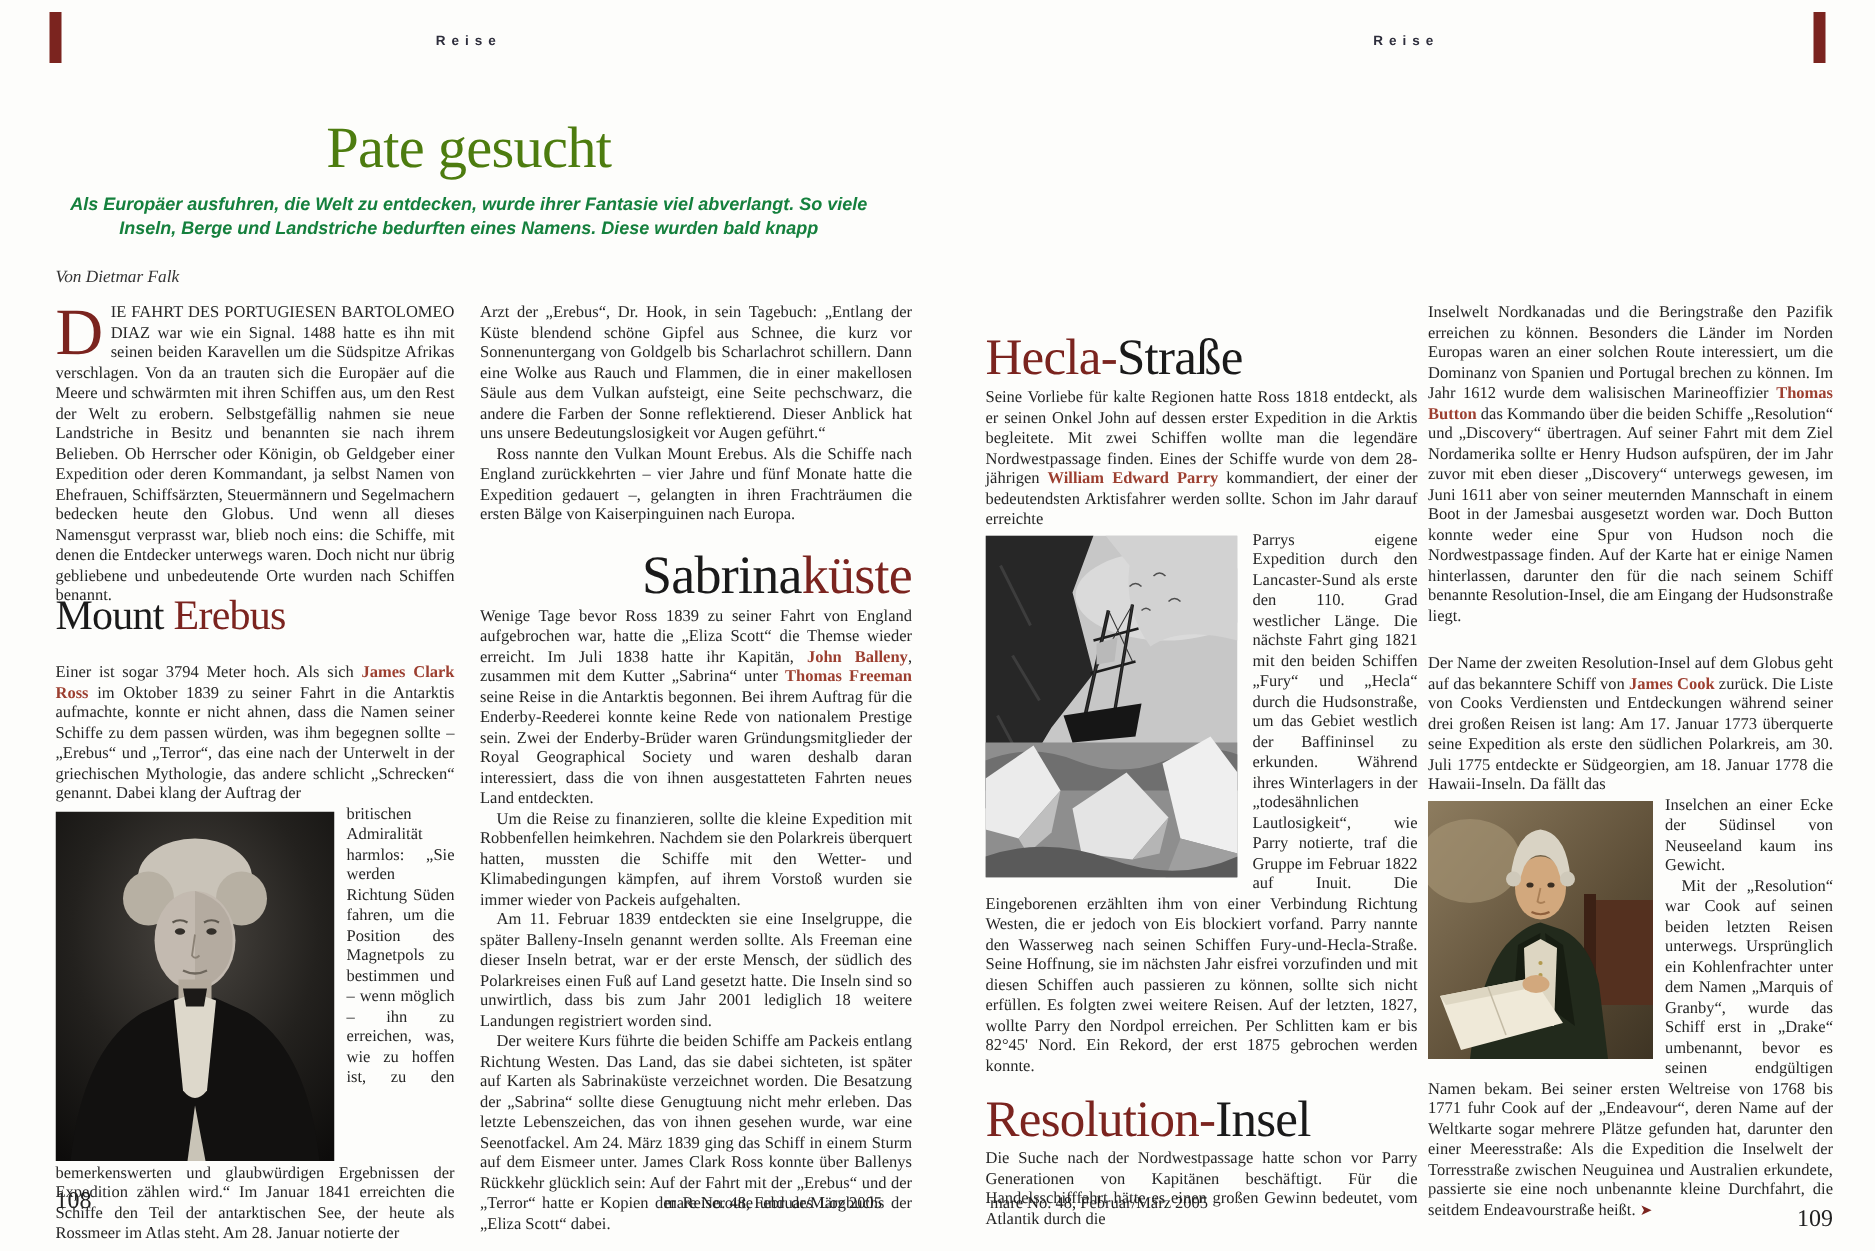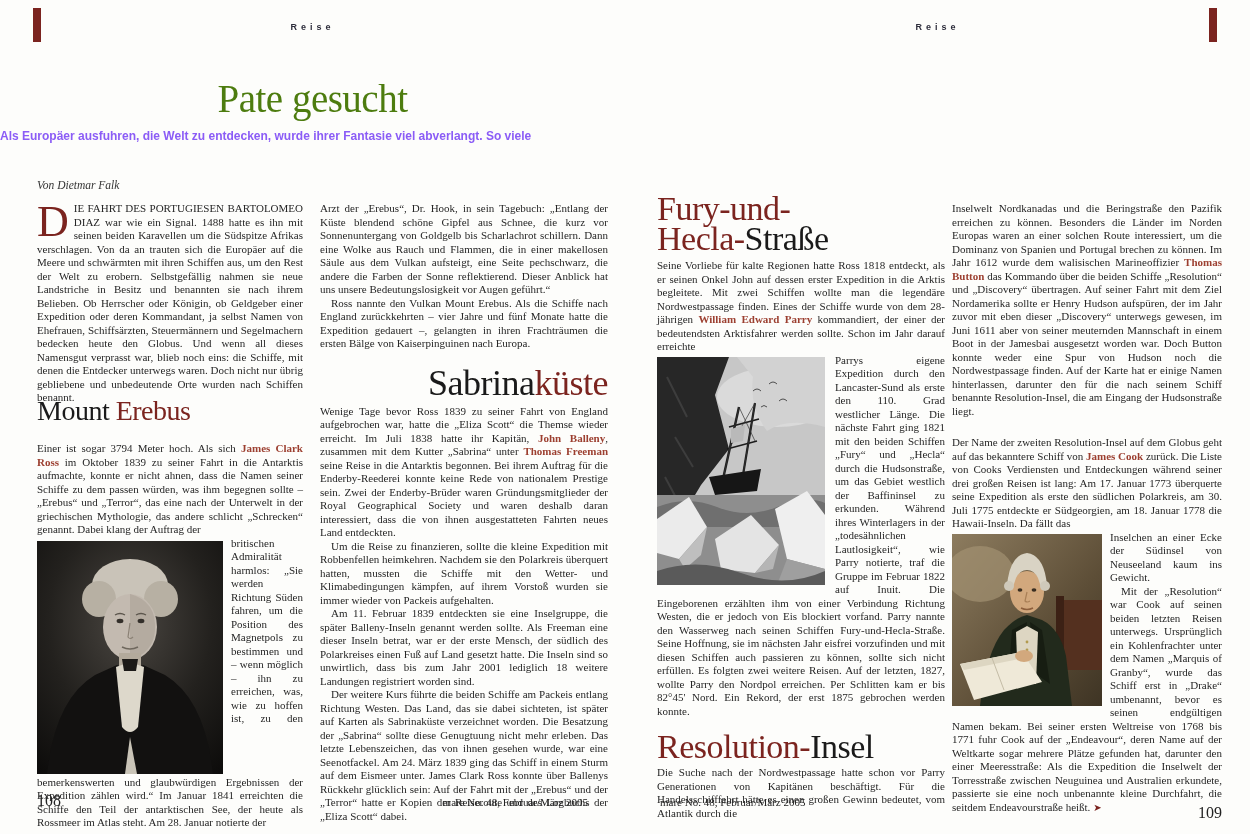--- a/index.html
+++ b/index.html
@@ -16,23 +16,24 @@
     font-size:9px;font-weight:bold;letter-spacing:4px;color:#2e2e3c;
     text-align:center;width:625px;top:22px;
   }
   .redtab{width:8px;height:34px;background:#7b241f;top:8px;}
   
   .title{
     width:625px;text-align:center;top:76px;
     font-size:39px;color:#4d7c0f;letter-spacing:-0.5px;
   }
   .subtitle{
-    width:625px;text-align:left;top:128px;
-    font-size:12px;line-height:16px;font-weight:bold;color:#8b5cf6;
+    width:625px;text-align:center;top:128px;
+    font-size:12px;line-height:16px;font-weight:bold;color:#15803d;
     font-family:"Liberation Sans","DejaVu Sans",sans-serif;
+    font-style:italic;
   }
   .byline{left:37px;top:179px;font-style:italic;font-size:11.5px;color:#333;}
   
   .body{font-size:11px;line-height:13.5px;color:#262626;}
   .body p{margin:0;text-align:justify;hyphens:auto;-webkit-hyphens:auto;}
   .body p.ind{text-indent:11px;}
   .name{font-weight:bold;color:#9c3f30;}
   .dropcap{
     float:left;font-size:44px;line-height:36px;color:#7b241f;
     padding:2px 5px 0 0;
@@ -57,20 +58,21 @@
 </style>
 </head>
 <body>
 
 <div class="abs redtab" style="left:33px;"></div>
 <div class="abs runhead" style="left:0;">Reise</div>
 
 <div class="abs title" style="left:0;">Pate gesucht</div>
 <div class="abs subtitle" style="left:0;">
   <div>Als Europäer ausfuhren, die Welt zu entdecken, wurde ihrer Fantasie viel abverlangt. So viele</div>
+  <div>Inseln, Berge und Landstriche bedurften eines Namens. Diese wurden bald knapp</div>
 </div>
 
 <div class="abs byline">Von Dietmar Falk</div>
 
 <div class="abs body" style="left:37px;top:202px;width:266px;">
   <p><span class="dropcap">D</span><span>IE FAHRT DES PORTUGIESEN BARTOLOMEO DIAZ war wie ein Signal. 1488 hatte es ihn mit seinen beiden Karavellen um die Südspitze Afrikas verschlagen. Von da an trauten sich die Europäer auf die Meere und schwärmten mit ihren Schiffen aus, um den Rest der Welt zu erobern. Selbstgefällig nahmen sie neue Landstriche in Besitz und benannten sie nach ihrem Belieben. Ob Herrscher oder Königin, ob Geldgeber einer Expedition oder deren Kommandant, ja selbst Namen von Ehefrauen, Schiffsärzten, Steuermännern und Segelmachern bedecken heute den Globus. Und wenn all dieses Namensgut verprasst war, blieb noch eins: die Schiffe, mit denen die Entdecker unterwegs waren. Doch nicht nur übrig gebliebene und unbedeutende Orte wurden nach Schiffen benannt.</span></p>
 </div>
 
 <h2 class="abs hd h40 hd-flow" style="left:37px;top:391px;"><span>Mount </span><span class="red">Erebus</span></h2>
 
@@ -120,21 +122,21 @@
   <p class="ind">Der weitere Kurs führte die beiden Schiffe am Packeis entlang Richtung Westen. Das Land, das sie dabei sichteten, ist später auf Karten als Sabrinaküste verzeichnet worden. Die Besatzung der „Sabrina“ sollte diese Genugtuung nicht mehr erleben. Das letzte Lebenszeichen, das von ihnen gesehen wurde, war eine Seenotfackel. Am 24. März 1839 ging das Schiff in einem Sturm auf dem Eismeer unter. James Clark Ross konnte über Ballenys Rückkehr glücklich sein: Auf der Fahrt mit der „Erebus“ und der „Terror“ hatte er Kopien der Reiseroute und des Logbuchs der „Eliza Scott“ dabei.</p>
 </div>
 
 <div class="abs pagenum" style="left:37px;top:792px;">108</div>
 <div class="abs mare-footer" style="left:320px;top:796px;width:268px;text-align:right;">mare No. 48, Februar/März 2005</div>
 
 <div class="abs redtab" style="left:1209px;"></div>
 <div class="abs runhead" style="left:625px;">Reise</div>
 
 <div class="abs body" style="left:657px;top:194px;width:288px;">
-  <h2 class="hd h34 hd-flow"><span class="red">Fury-und-</span><br><span class="red">Hecla-</span><span>Straße</span></h2>
+  <h2 class="hd h34 hd-flow"><br><span class="red">Hecla-</span><span>Straße</span></h2>
   <div style="height:5px;"></div>
   <p><span>Seine Vorliebe für kalte Regionen hatte Ross 1818 entdeckt, als er seinen Onkel John auf dessen erster Expedition in die Arktis begleitete. Mit zwei Schiffen wollte man die legendäre Nordwestpassage finden. Eines der Schiffe wurde von dem 28-jährigen </span><span class="name">William Edward Parry</span><span> kommandiert, der einer der bedeutendsten Arktisfahrer werden sollte. Schon im Jahr darauf erreichte</span></p>
   <div>
 
     <svg class="fig storm" width="168" height="228" viewBox="0 0 168 228" role="img" aria-label="Stich: Segelschiff im Sturm zwischen Eisbergen">
       <rect width="168" height="228" fill="#c7c7c7"></rect>
       <ellipse cx="120" cy="40" rx="60" ry="30" fill="#dadada"></ellipse>
       <path d="M80,0 L168,0 L168,70 Q130,60 110,74 Q92,50 96,20 Z" fill="#d2d2d2"></path>
       <path d="M0,0 L72,0 L58,38 L72,92 L44,128 L20,168 L0,182 Z" fill="#272727"></path>
       <path d="M10,20 L30,60 M18,80 L36,110 M8,120 L24,150" stroke="#3d3d3d" stroke-width="2" fill="none"></path>

